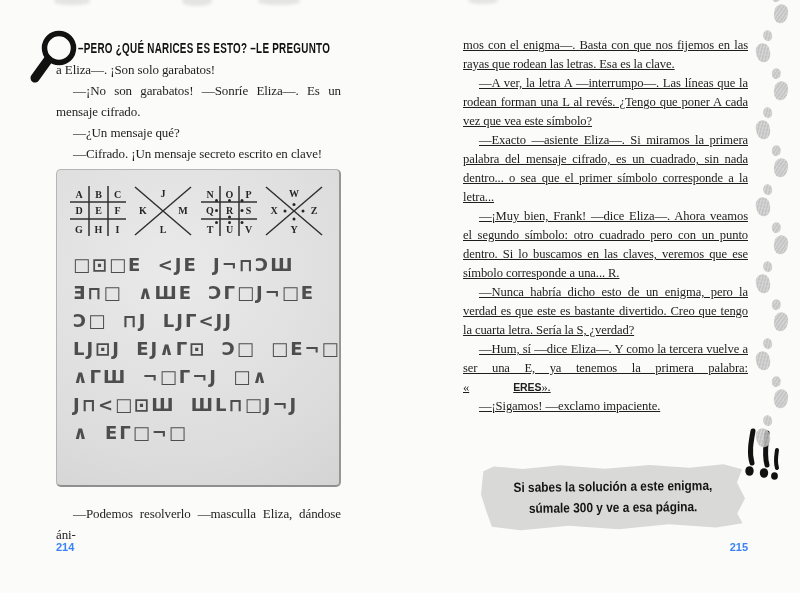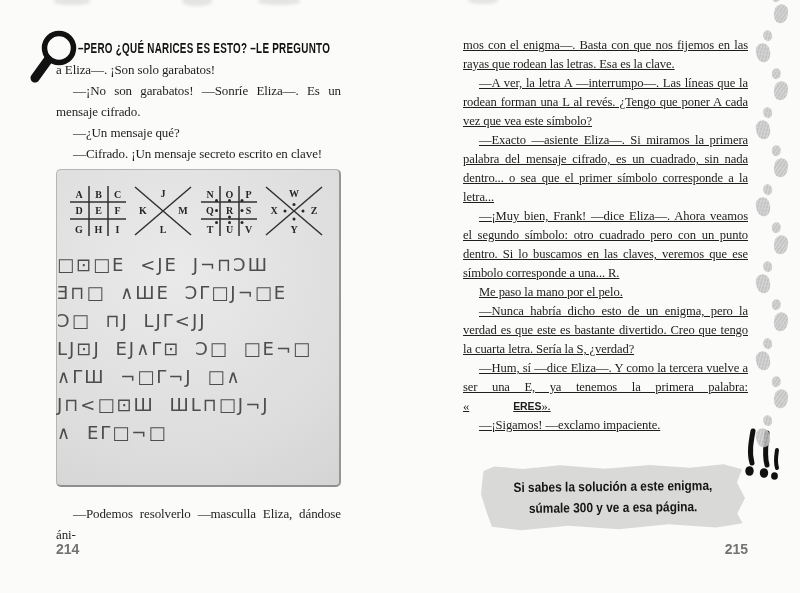--- a/index.html
+++ b/index.html
@@ -12,32 +12,32 @@
   .magnifier{position:absolute;left:-28px;top:28px;}
   .heading{position:absolute;left:22px;top:40px;width:400px;
            font-family:"Liberation Sans","DejaVu Sans",sans-serif;
            font-weight:700;font-size:14.5px;letter-spacing:.4px;white-space:nowrap;
            transform:scaleX(0.68);transform-origin:left center;color:#111;}
   .body-block{position:absolute;left:0;top:59px;width:285px;}
   .bpara{margin:0;font-size:13px;line-height:21px;text-align:justify;letter-spacing:-.1px;}
   .bpara.indent{text-indent:17px;}
   .bottom-line{position:absolute;left:0;top:503px;width:285px;}
   .pagenum{position:absolute;top:541px;font-family:"Liberation Sans","DejaVu Sans",sans-serif;
-           font-weight:700;font-size:14px;color:#737373;}
+           font-weight:700;font-size:11px;color:#3b82f6;}
   .pagenum.pn-left{left:0;}
   .pagenum.pn-right{right:0;}
 
   
   .cipher-panel{position:absolute;left:0;top:169px;width:285px;height:318px;box-sizing:border-box;
       background:radial-gradient(130% 110% at 42% 32%, #eaeaea 0%, #dcdcdc 55%, #cbcbcb 100%);
       border:1px solid #b5b5b5;border-right:2px solid #969696;border-bottom:2px solid #8f8f8f;
       border-radius:5px;}
   .key-row{display:flex;justify-content:space-between;align-items:center;padding:14px 12px 0 12px;}
   .key-row svg{display:block;}
-  .cipher-lines{margin-top:16px;}
+  .cipher-lines{margin-top:16px;padding-left:16px;font-weight:bold;}
   .cipher-line{height:28px;font-family:"DejaVu Sans",sans-serif;font-size:18px;
                letter-spacing:2px;word-spacing:7px;color:#4d4d4d;white-space:nowrap;}
 
   
   .right-page{position:absolute;left:463px;top:0;width:285px;height:593px;}
   .rtext{position:absolute;left:0;top:36px;width:285px;}
   .rpara{margin:0;font-size:12.6px;line-height:19px;text-align:justify;letter-spacing:-.1px;text-decoration:underline;}
   .rpara.indent{text-indent:16px;}
   .shout{font-family:"Liberation Sans","DejaVu Sans",sans-serif;font-weight:700;
          font-size:11px;letter-spacing:.2px;}
@@ -176,21 +176,20 @@
 
     <div class="pagenum pn-left">214</div>
   </div>
 
   <div class="right-page">
     <div class="rtext">
       <p class="rpara">mos con el enigma—. Basta con que nos fijemos en las rayas que rodean las letras. Esa es la clave.</p>
       <p class="rpara indent">—A ver, la letra A —interrumpo—. Las líneas que la rodean forman una L al revés. ¿Tengo que poner A cada vez que vea este símbolo?</p>
       <p class="rpara indent">—Exacto —asiente Eliza—. Si miramos la primera palabra del mensaje cifrado, es un cuadrado, sin nada dentro... o sea que el primer símbolo corresponde a la letra...</p>
       <p class="rpara indent">—¡Muy bien, Frank! —dice Eliza—. Ahora veamos el segundo símbolo: otro cuadrado pero con un punto dentro. Si lo buscamos en las claves, veremos que ese símbolo corresponde a una... R.</p>
-      <p class="rpara indent">Me paso la mano por el pelo.</p>
       <p class="rpara indent">—Nunca habría dicho esto de un enigma, pero la verdad es que este es bastante divertido. Creo que tengo la cuarta letra. Sería la S, ¿verdad?</p>
       <p class="rpara indent"><span>—Hum, sí —dice Eliza—. Y como la tercera vuelve a ser una E, ya tenemos la primera palabra: «</span><span class="caps-word">ERES</span><span>».</span></p>
       <p class="rpara indent">—¡Sigamos! —exclamo impaciente.</p>
     </div>
 
     <div class="note-box">
       <div class="note-line">Si sabes la solución a este enigma,</div>
       <div class="note-line">súmale 300 y ve a esa página.</div>
     </div>
 

